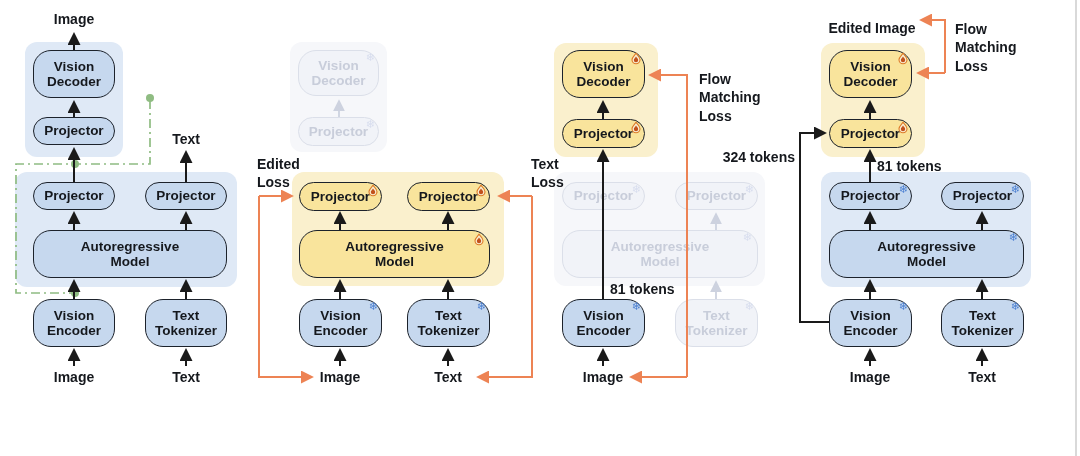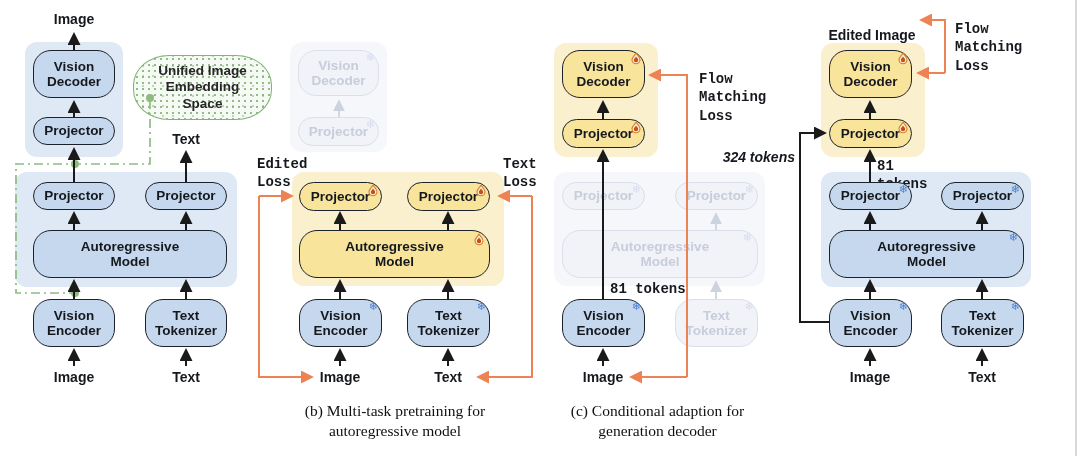--- a/index.html
+++ b/index.html
@@ -9,22 +9,22 @@
   .c-blue{background:#dfe9f6;}
   .c-yellow{background:#faf0cd;}
   .c-ghost{background:#f6f7fa;}
   .box{position:absolute;border:1.6px solid #1c222b;border-radius:18px;background:#c6d8ee;
        display:flex;align-items:center;justify-content:center;text-align:center;
        font-size:13.5px;font-weight:600;color:#15181d;line-height:1.13;box-sizing:border-box;}
   .b-yellow{background:#f9e49c;}
   .b-ghost{background:#f1f3f8;border-color:#dbdfe9;color:#c8cdda;}
   .narrow{display:inline-block;max-width:130px;}
   .lbl{position:absolute;font-size:14px;font-weight:600;color:#15181d;text-align:center;line-height:1.32;}
-  .lbl.left{text-align:left;font-family:Liberation Mono, monospace;}
-  .lbl.right{text-align:right;font-style:italic;}
+  .lbl.left{text-align:left;}
+  .lbl.right{text-align:right;}
   .caption{position:absolute;font-family:"Liberation Serif",serif;font-size:15.5px;color:#101010;
            text-align:center;line-height:1.3;}
   .snow{position:absolute;top:1px;right:3px;font-size:11px;line-height:11px;color:#4a7fd1;font-weight:400;}
   .snow.ghosty{color:#d7ddee;}
   .flame{position:absolute;top:1px;right:2px;width:12px;height:13px;}
   .cylinder{position:absolute;border:1.6px solid #84b276;border-radius:36px/30px;
             background-color:#f6faf4;
             background-image:radial-gradient(circle,rgba(122,172,106,.8) .9px,transparent 1.1px),
                              radial-gradient(circle,rgba(122,172,106,.45) .9px,transparent 1.1px);
             background-size:6px 6px,10px 10px;background-position:0 0,4px 5px;
@@ -47,23 +47,20 @@
   <div class="container c-yellow" style="left:821px;top:43px;width:104px;height:114px"></div>
   <div class="container c-blue" style="left:821px;top:172px;width:210px;height:115px"></div>
 
   <div class="lbl" style="left:39px;top:10px;width:70px">Image</div>
   <div class="box" style="left:33px;top:50px;width:82px;height:48px">
       <span>Vision Decoder</span>
     </div>
   <div class="box" style="left:33px;top:117px;width:82px;height:28px">
       <span>Projector</span>
     </div>
-  <div class="cylinder" style="left:133px;top:55px;width:139px;height:65px">
-      <span style="max-width:104px">Unified Image Embedding Space</span>
-    </div>
   <div class="lbl" style="left:161px;top:130px;width:50px">Text</div>
   <div class="box" style="left:33px;top:182px;width:82px;height:28px">
       <span>Projector</span>
     </div>
   <div class="box" style="left:145px;top:182px;width:82px;height:28px">
       <span>Projector</span>
     </div>
   <div class="box" style="left:33px;top:230px;width:194px;height:48px">
       <span class="narrow">Autoregressive Model</span>
     </div>
@@ -78,21 +75,21 @@
 
   <div class="box b-ghost" style="left:298px;top:50px;width:81px;height:46px">
       <span>Vision Decoder</span>
       <span class="snow ghosty">❄</span>
     </div>
   <div class="box b-ghost" style="left:298px;top:117px;width:81px;height:29px">
       <span>Projector</span>
       <span class="snow ghosty">❄</span>
     </div>
   <div class="lbl left" style="left:257px;top:155px;width:50px">Edited Loss</div>
-  <div class="lbl left" style="left:503px;top:155px;width:40px">Text Loss</div>
+  <div class="lbl left" style="left:531px;top:155px;width:40px">Text Loss</div>
   <div class="box b-yellow" style="left:299px;top:182px;width:83px;height:29px">
       <span>Projector</span>
     <svg class="flame" viewBox="0 0 12 13">
         <path d="M6 0.8 C6.5 3 10 4.6 10 7.7 A4 4 0 1 1 2 7.7 C2 4.9 5.5 3 6 0.8 Z" fill="#f8edd2" stroke="#dd7a26" stroke-width="1.1"></path>
         <path d="M6 4.6 C6.3 5.8 8.2 6.5 8.2 8.1 A2.2 2.2 0 1 1 3.8 8.1 C3.8 6.7 5.7 5.8 6 4.6 Z" fill="#c2511d"></path>
       </svg>
     </div>
   <div class="box b-yellow" style="left:407px;top:182px;width:83px;height:29px">
       <span>Projector</span>
     <svg class="flame" viewBox="0 0 12 13">
@@ -110,21 +107,20 @@
   <div class="box" style="left:299px;top:299px;width:83px;height:48px">
       <span>Vision Encoder</span>
       <span class="snow">❄</span>
     </div>
   <div class="box" style="left:407px;top:299px;width:83px;height:48px">
       <span>Text Tokenizer</span>
       <span class="snow">❄</span>
     </div>
   <div class="lbl" style="left:305px;top:368px;width:70px">Image</div>
   <div class="lbl" style="left:413px;top:368px;width:70px">Text</div>
-  <div class="caption" style="left:280px;top:401px;width:230px">(b) Multi-task pretraining for autoregressive model</div>
 
   <div class="box b-yellow" style="left:562px;top:50px;width:83px;height:48px">
       <span>Vision Decoder</span>
     <svg class="flame" viewBox="0 0 12 13">
         <path d="M6 0.8 C6.5 3 10 4.6 10 7.7 A4 4 0 1 1 2 7.7 C2 4.9 5.5 3 6 0.8 Z" fill="#f8edd2" stroke="#dd7a26" stroke-width="1.1"></path>
         <path d="M6 4.6 C6.3 5.8 8.2 6.5 8.2 8.1 A2.2 2.2 0 1 1 3.8 8.1 C3.8 6.7 5.7 5.8 6 4.6 Z" fill="#c2511d"></path>
       </svg>
     </div>
   <div class="box b-yellow" style="left:562px;top:119px;width:83px;height:29px">
       <span>Projector</span>
@@ -149,23 +145,22 @@
   <div class="lbl left" style="left:610px;top:280px;width:80px">81 tokens</div>
   <div class="box" style="left:562px;top:299px;width:83px;height:48px">
       <span>Vision Encoder</span>
       <span class="snow">❄</span>
     </div>
   <div class="box b-ghost" style="left:675px;top:299px;width:83px;height:48px">
       <span>Text Tokenizer</span>
       <span class="snow ghosty">❄</span>
     </div>
   <div class="lbl" style="left:568px;top:368px;width:70px">Image</div>
-  <div class="caption" style="left:550px;top:401px;width:215px">(c) Conditional adaption for generation decoder</div>
-
-  <div class="lbl" style="left:828px;top:26px;width:88px">Edited Image</div>
+
+  <div class="lbl" style="left:828px;top:19px;width:88px">Edited Image</div>
   <div class="lbl left" style="left:955px;top:20px;width:75px">Flow Matching Loss</div>
   <div class="box b-yellow" style="left:829px;top:50px;width:83px;height:48px">
       <span>Vision Decoder</span>
     <svg class="flame" viewBox="0 0 12 13">
         <path d="M6 0.8 C6.5 3 10 4.6 10 7.7 A4 4 0 1 1 2 7.7 C2 4.9 5.5 3 6 0.8 Z" fill="#f8edd2" stroke="#dd7a26" stroke-width="1.1"></path>
         <path d="M6 4.6 C6.3 5.8 8.2 6.5 8.2 8.1 A2.2 2.2 0 1 1 3.8 8.1 C3.8 6.7 5.7 5.8 6 4.6 Z" fill="#c2511d"></path>
       </svg>
     </div>
   <div class="box b-yellow" style="left:829px;top:119px;width:83px;height:29px">
       <span>Projector</span>

